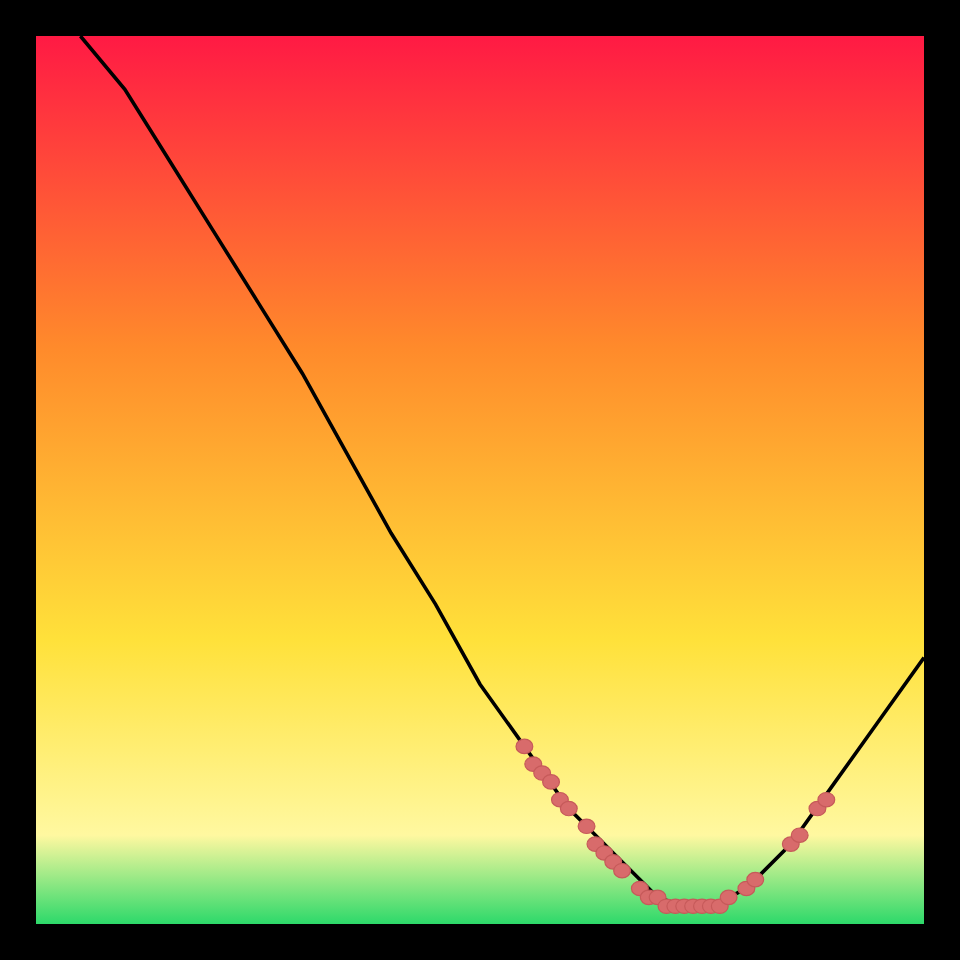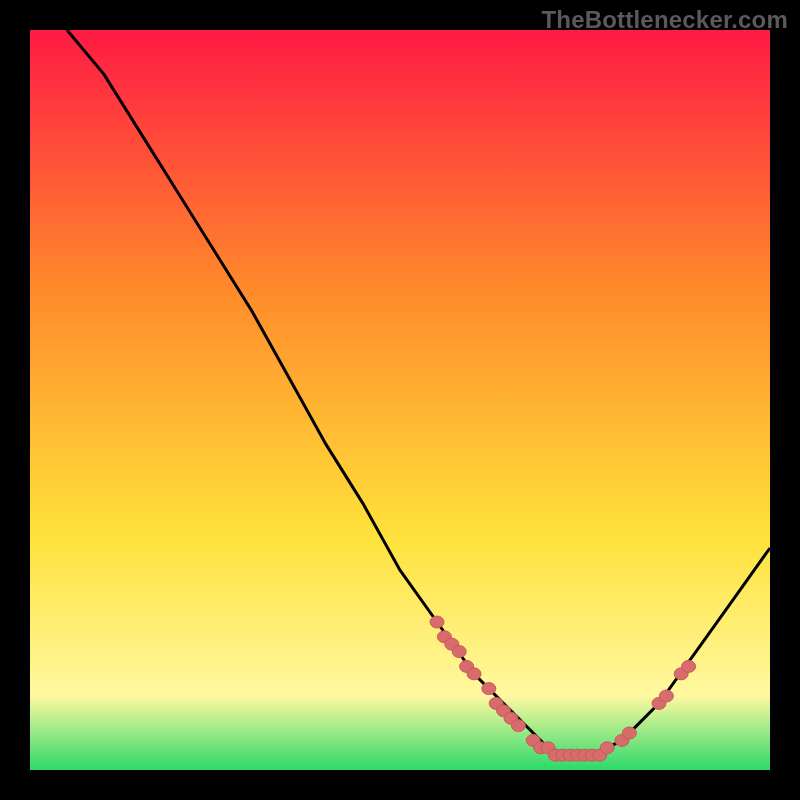--- a/index.html
+++ b/index.html
@@ -34,21 +34,20 @@
     height: 740px;
   }
   svg {
     display: block;
   }
 </style>
 </head>
 <body>
 
 <div class="container">
-  <div class="watermark">TheBottlenecker.com</div>
 
   <div class="plot-area">
     <svg id="chart-svg" width="740" height="740" viewBox="0 0 740 740">
       <defs>
         <linearGradient id="bg-grad" x1="0" y1="0" x2="0" y2="1">
           <stop id="g-stop-0" offset="0%" stop-color="#ff1a44"></stop>
           <stop id="g-stop-1" offset="35%" stop-color="#ff8a2b"></stop>
           <stop id="g-stop-2" offset="68%" stop-color="#ffe13a"></stop>
           <stop id="g-stop-3" offset="90%" stop-color="#fff8a0"></stop>
           <stop id="g-stop-4" offset="100%" stop-color="#2dd96a"></stop>

